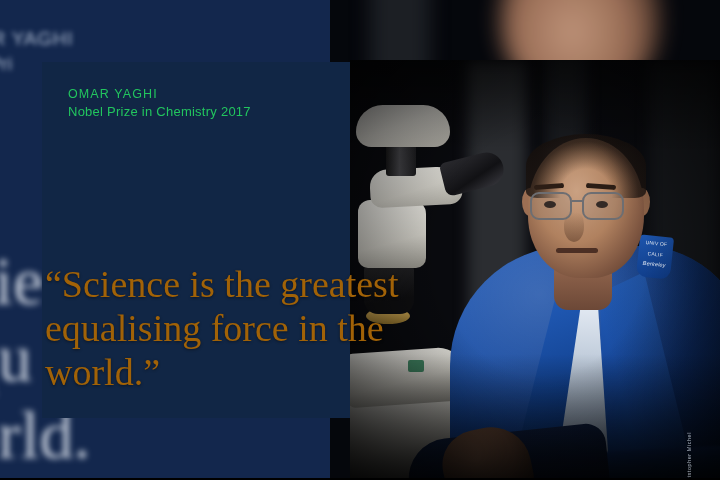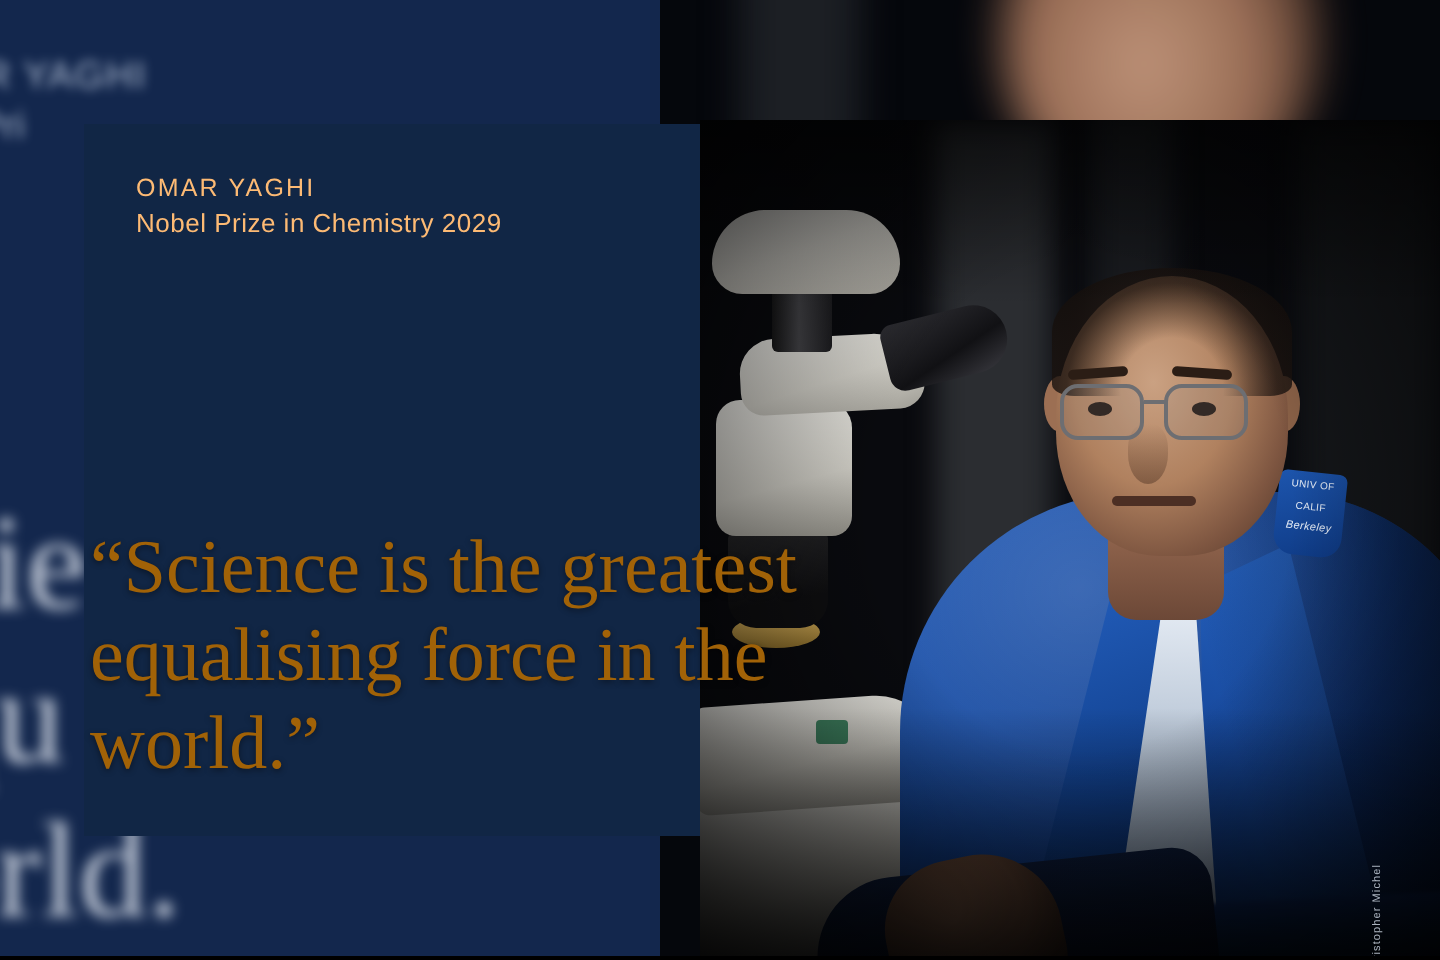--- a/index.html
+++ b/index.html
@@ -292,21 +292,21 @@
   .panel {
     position:absolute;
     left:42px; top:62px;
     width:308px; height:356px;
     background:#112645;
   }
 
   .panel-header {
     position:absolute;
     left:26px; top:24px;
-    color:#fdba74;
+    color:#22c55e;
     line-height:1.38;
     letter-spacing:.35px;
   }
   .panel-header .kicker { font-size:12.5px; letter-spacing:1.1px; }
   .panel-header .sub    { font-size:13px; letter-spacing:.25px; }
 
   
   .quote {
     position:absolute;
     left:45px; top:262px;
@@ -401,21 +401,21 @@
     <div class="man man-hand"></div>
 
     <div class="photo-vignette"></div>
 
     <div class="photo-credit">Photo: Christopher Michel</div>
   </div>
 
   <div class="panel">
     <div class="panel-header">
       <div class="kicker">OMAR YAGHI</div>
-      <div class="sub">Nobel Prize in Chemistry 2029</div>
+      <div class="sub">Nobel Prize in Chemistry 2017</div>
     </div>
   </div>
 
   <div class="quote">“Science is the greatest
 equalising force in the
 world.”</div>
 
   <div class="frame-bottom"></div>
 </div>
 

